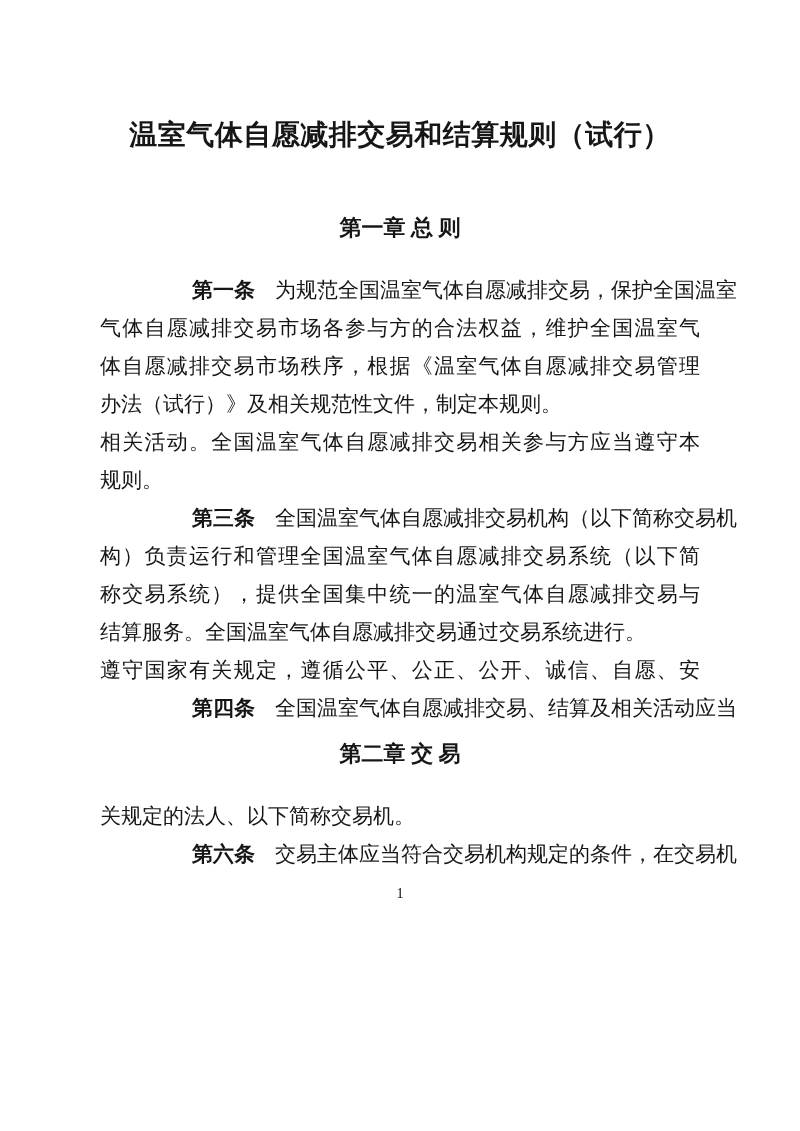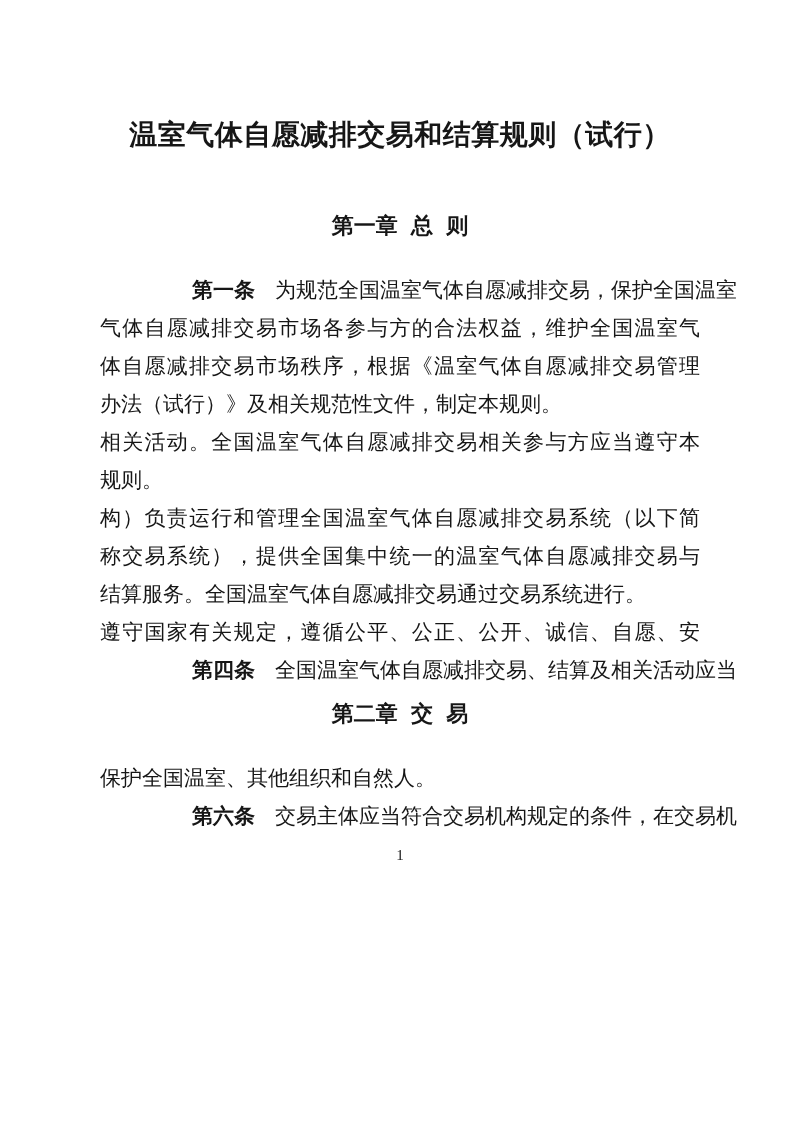--- a/index.html
+++ b/index.html
@@ -29,21 +29,21 @@
     letter-spacing: 0.5px;
     margin: 0 0 55px 0;
     font-family: "Liberation Serif", "DejaVu Serif", serif;
   }
   .chapter-heading {
     font-size: 22px;
     line-height: 30px;
     font-weight: bold;
     text-align: center;
     margin: 12px 0 28px 0;
-    font-family: Liberation Mono, monospace;
+    font-family: Liberation Serif, serif;
   }
   .article {
     margin: 0;
   }
   .line {
     height: 38px;
     line-height: 38px;
     font-size: 21px;
     text-align: justify;
     text-align-last: justify;
@@ -83,31 +83,32 @@
         <div class="line first"><span class="article-label">第一条</span><span>为规范全国温室气体自愿减排交易，保护全国温室</span></div>
         <div class="line">气体自愿减排交易市场各参与方的合法权益，维护全国温室气</div>
         <div class="line">体自愿减排交易市场秩序，根据《温室气体自愿减排交易管理</div>
         <div class="line no-justify">办法（试行）》及相关规范性文件，制定本规则。</div>
       </div>
       <div class="article">
         <div class="line">相关活动。全国温室气体自愿减排交易相关参与方应当遵守本</div>
         <div class="line no-justify">规则。</div>
       </div>
       <div class="article">
+        <div class="line first"><span class="article-label">第三条</span><span>全国温室气体自愿减排交易机构（以下简称交易机</span></div>
         <div class="line">构）负责运行和管理全国温室气体自愿减排交易系统（以下简</div>
         <div class="line">称交易系统），提供全国集中统一的温室气体自愿减排交易与</div>
         <div class="line no-justify">结算服务。全国温室气体自愿减排交易通过交易系统进行。</div>
       </div>
       <div class="article">
         <div class="line">遵守国家有关规定，遵循公平、公正、公开、诚信、自愿、安</div>
         <div class="line first"><span class="article-label">第四条</span><span>全国温室气体自愿减排交易、结算及相关活动应当</span></div>
       </div>
       <h2 class="chapter-heading">第二章 交 易</h2>
       <div class="article">
-        <div class="line no-justify">保护全国温室、其他组织和自然人。</div>
+        <div class="line no-justify">关规定的法人、以下简称交易机。</div>
       </div>
       <div class="article">
         <div class="line first"><span class="article-label">第六条</span><span>交易主体应当符合交易机构规定的条件，在交易机</span></div>
       </div>
     </div>
 
   <div class="page-number">1</div>
 </div>
 
 </body></html>

